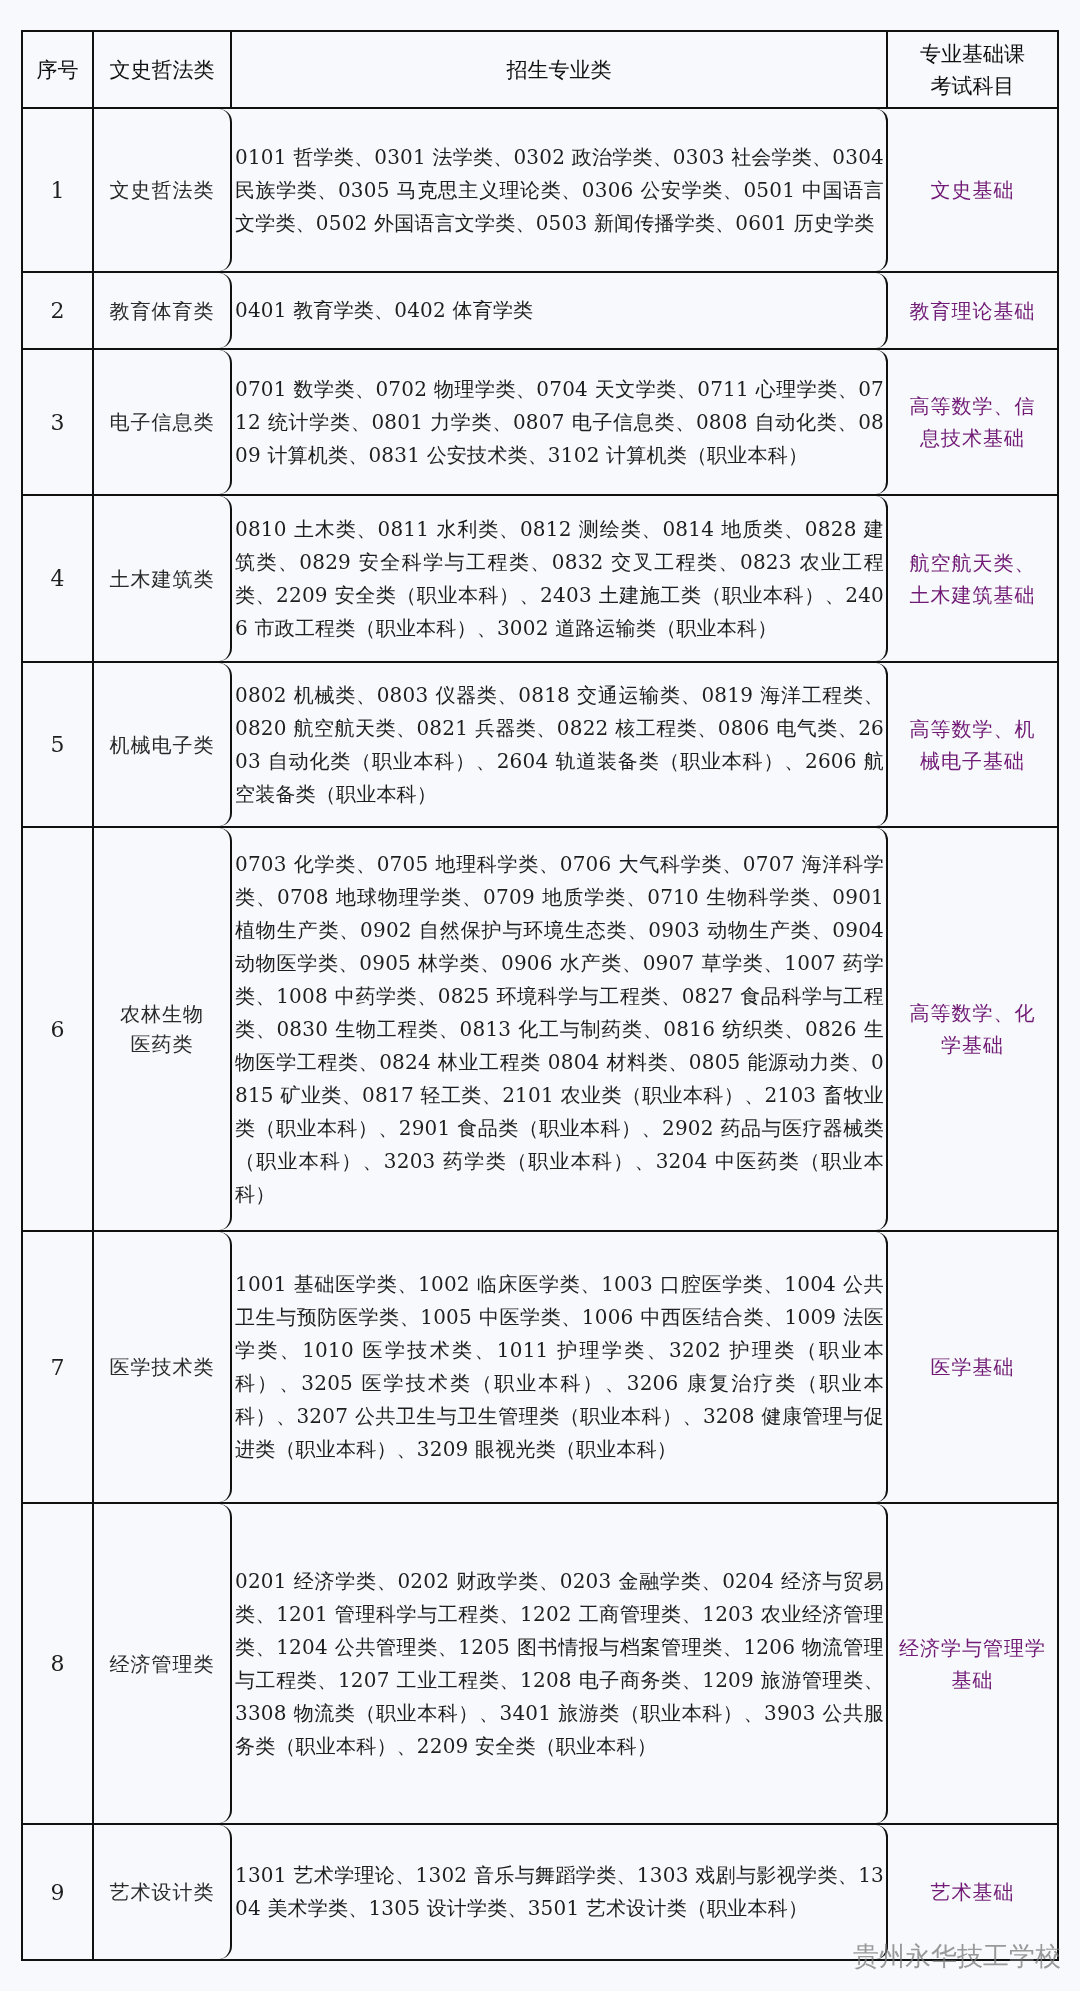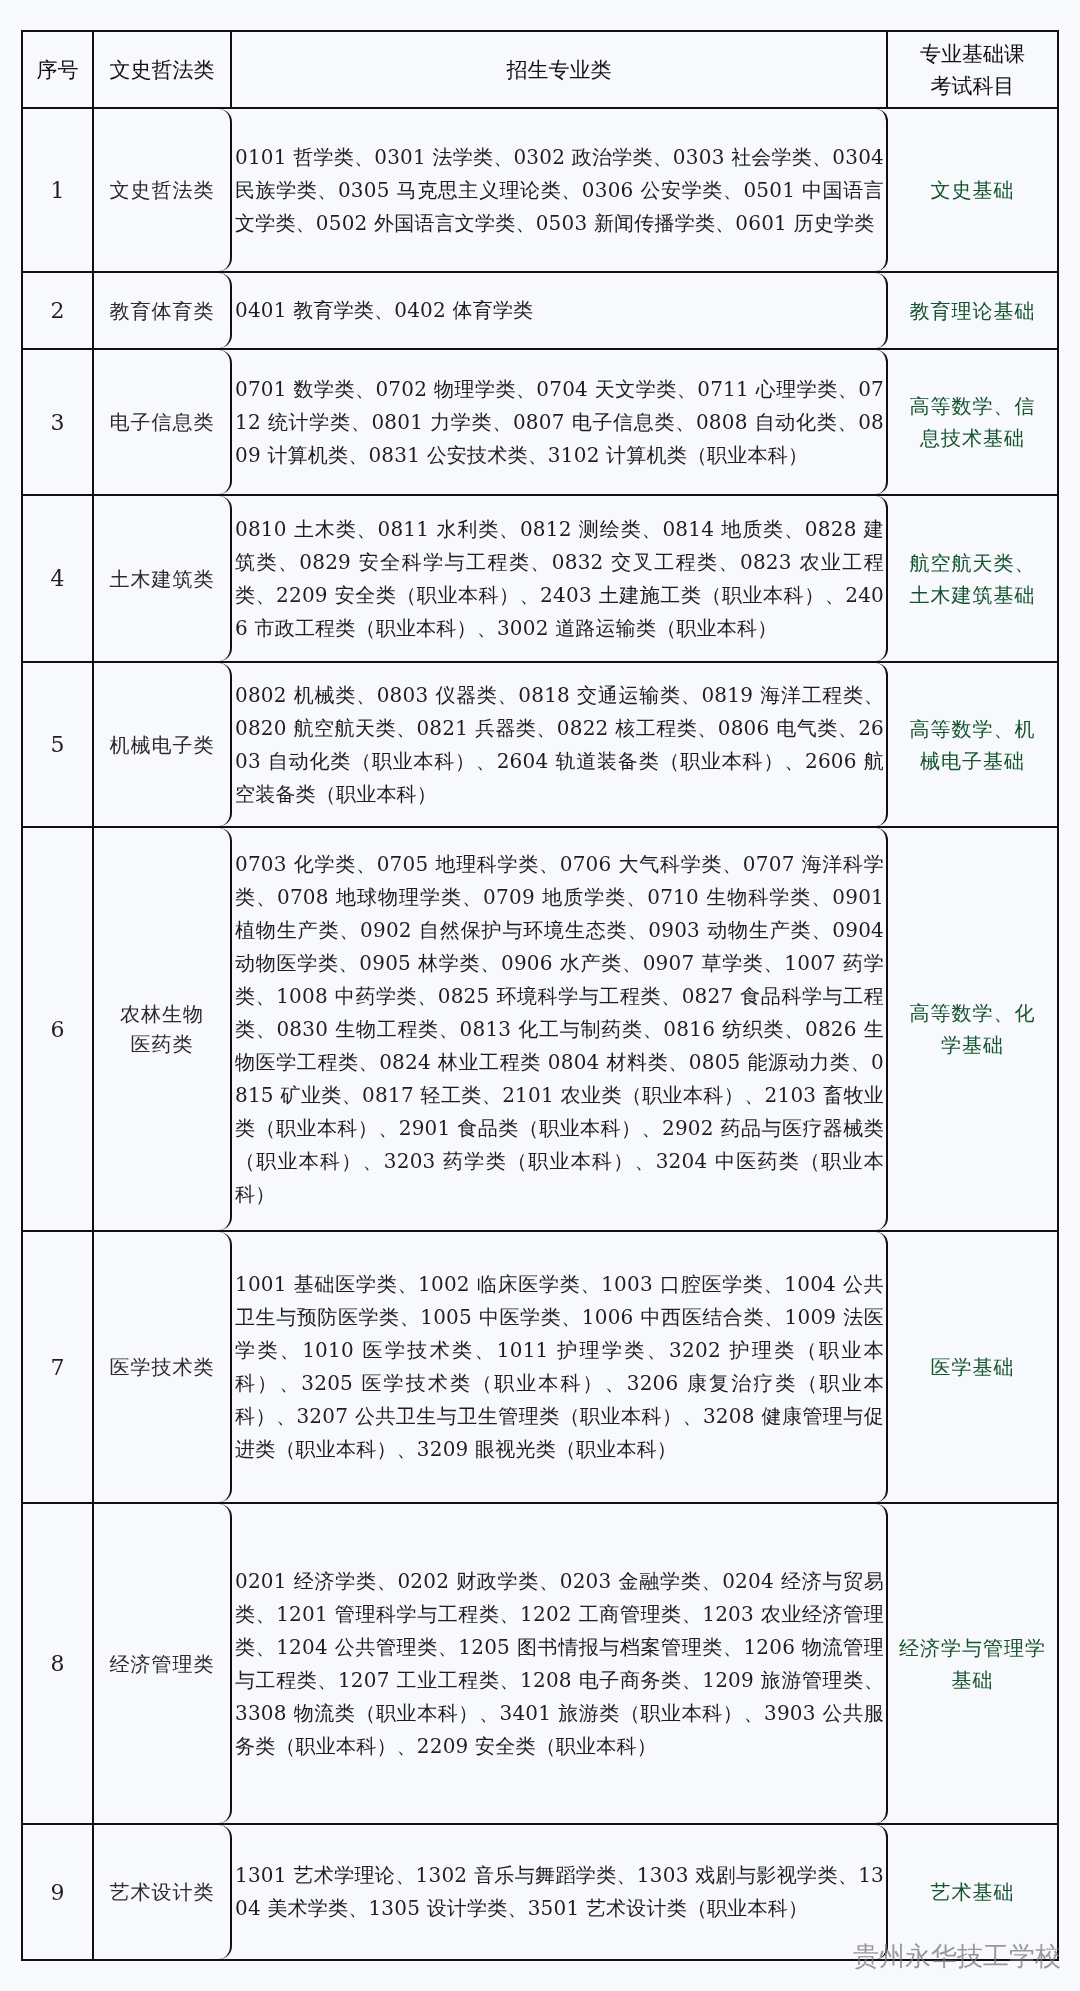--- a/index.html
+++ b/index.html
@@ -51,21 +51,21 @@
   .num { font-size: 22px; }
   .cat { font-size: 20px; letter-spacing: 1px; line-height: 30px; color: #2a2a2a; border-radius: 13px; }
   .majors {
     font-size: 20px;
     line-height: 33px;
     padding: 0 2px 0 3px;
     letter-spacing: 0.2px;
     word-break: break-all;
     border-radius: 12px;
   }
-  .subj { font-size: 20px; line-height: 32px; letter-spacing: 1px; padding: 0 4px; color: #14532d; }
+  .subj { font-size: 20px; line-height: 32px; letter-spacing: 1px; padding: 0 4px; color: #701a75; }
   .watermark {
     position: absolute;
     left: 853px;
     top: 1939px;
     font-family: "DejaVu Sans", "Liberation Sans", sans-serif;
     font-size: 26px;
     color: rgba(120,120,120,0.75);
     letter-spacing: 0px;
     white-space: nowrap;
   }

